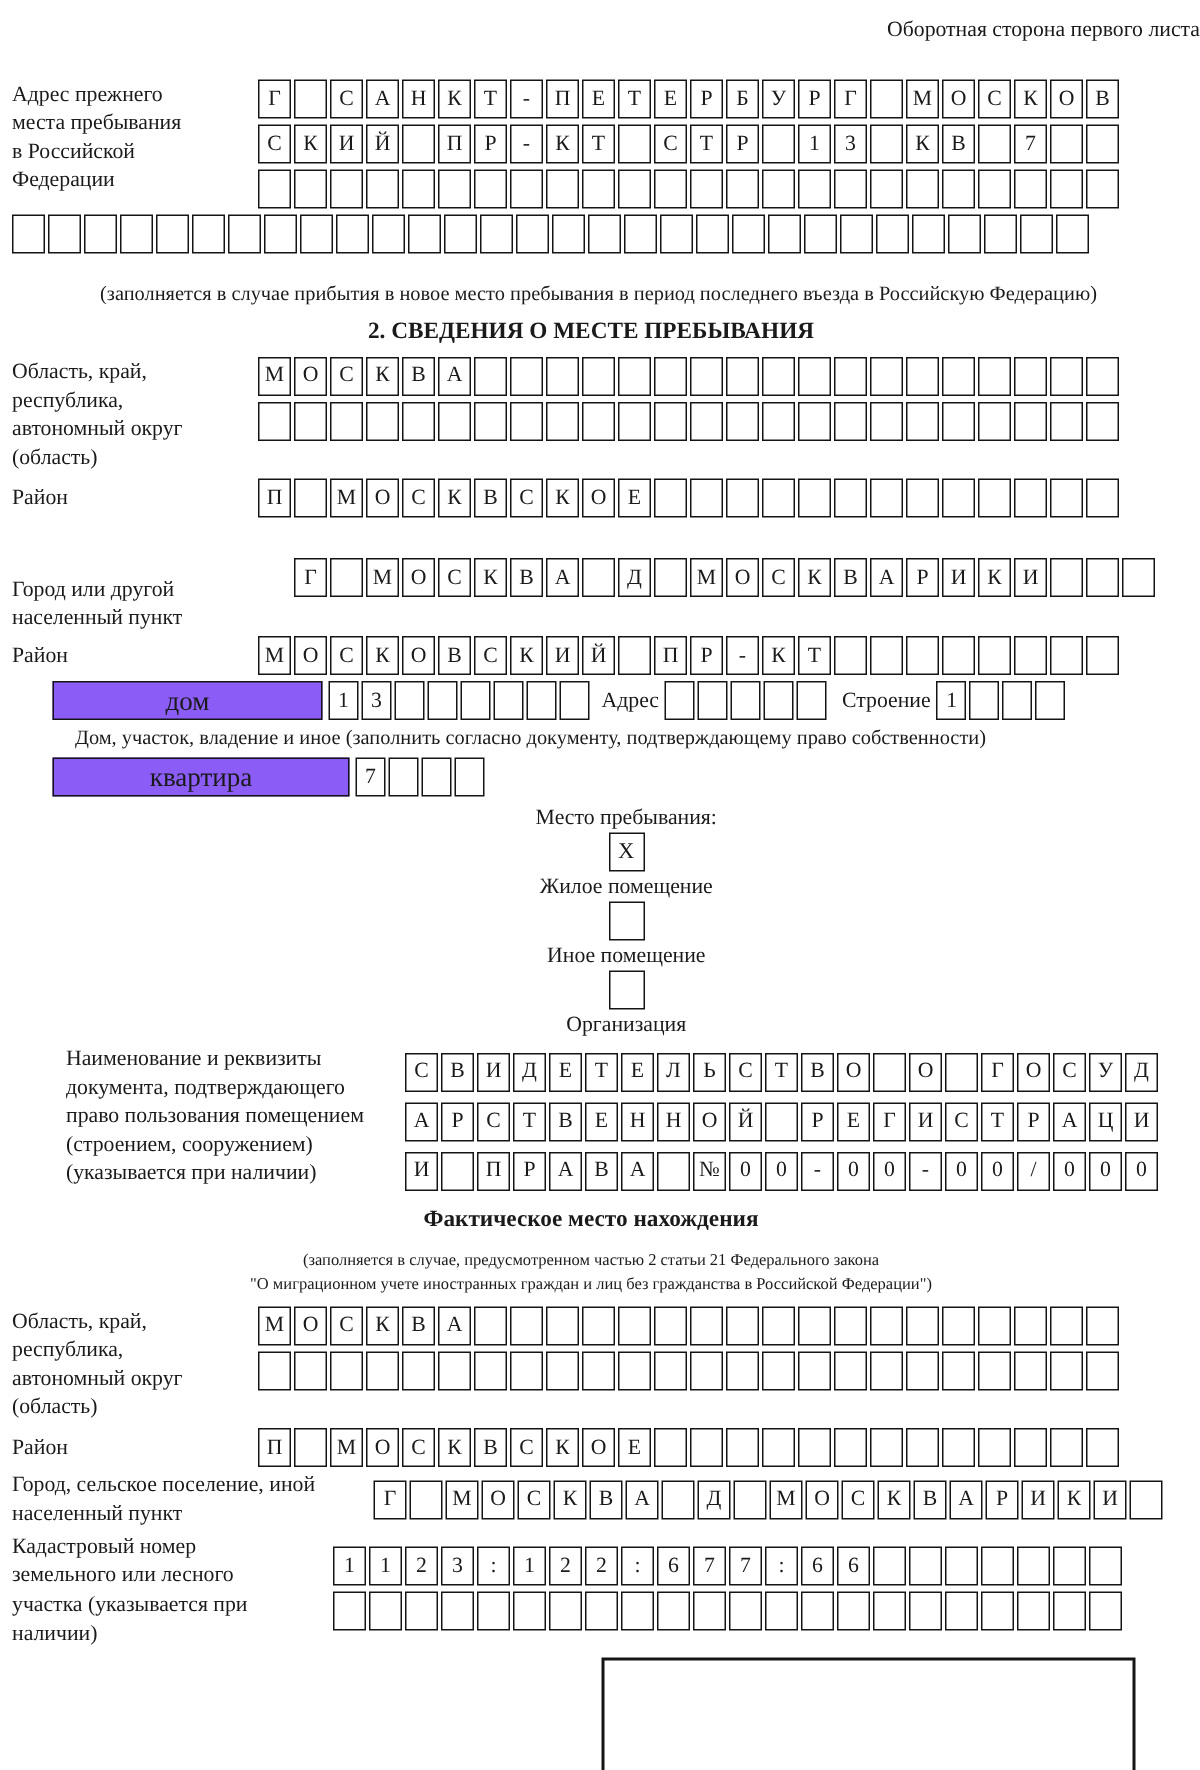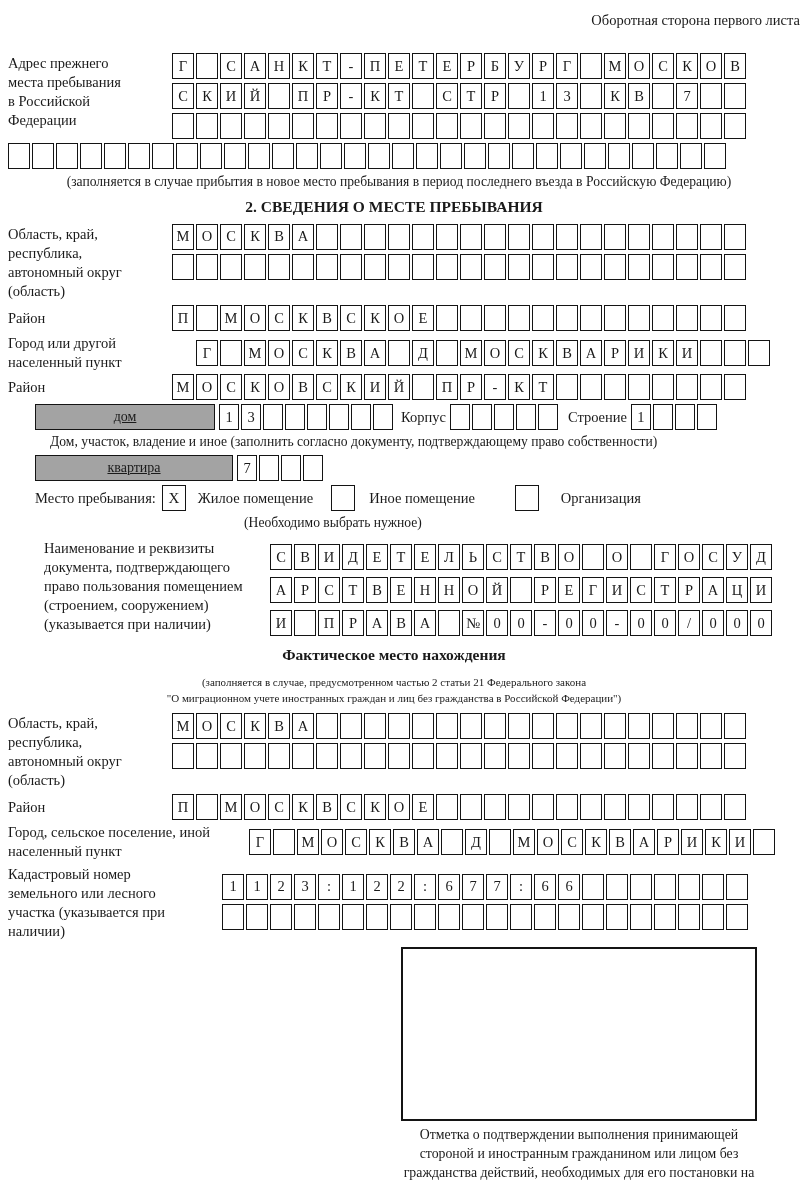--- a/index.html
+++ b/index.html
@@ -18,30 +18,30 @@
   .cellstack{display:flex;flex-direction:column;gap:4px;}
   .cells{display:flex;gap:2px;flex:none;}
   .cb{width:20px;height:24px;border:1.5px solid #141414;flex:none;display:flex;align-items:center;justify-content:center;font-size:14.5px;line-height:1;background:#fff;}
   .small .cb{width:18px;height:24px;}
   .fullrow{margin-top:4px;}
   .caption{font-size:13.6px;line-height:1.3;}
   .caption.center{text-align:center;width:782px;}
   .h-bold{font-weight:bold;font-size:15.5px;text-align:center;width:772px;}
   .sec-title{margin:7px 0 8px 0;}
   .mb2{margin-bottom:2px;} .mb4{margin-bottom:4px;} .mb6{margin-bottom:6px;}
-  .widebox{border:1.8px solid #141414;height:24px;display:flex;align-items:center;justify-content:center;font-size:14px;flex:none;background:#a3a3a3;text-decoration:underline;}
+  .widebox{border:1.8px solid #141414;height:24px;display:flex;align-items:center;justify-content:center;font-size:18px;flex:none;background:#8b5cf6;}
   .dom-box{width:178px;}
   .kv-box{width:196px;}
   .inline-lbl{font-size:14.5px;line-height:1;padding:0 4px;white-space:nowrap;}
   .domrow{margin-left:27px;display:flex;align-items:center;}
   .gap4{width:4px;flex:none;} .gap6{width:6px;flex:none;} .gap12{width:12px;flex:none;}
   .gap14{width:14px;flex:none;} .gap18{width:18px;flex:none;} .gap22{width:22px;flex:none;} .gap40{width:40px;flex:none;}
   .cap-left{margin-left:42px;margin-top:3px;margin-bottom:4px;}
   .optbox{width:22px;height:24px;border:1.6px solid #141414;flex:none;display:flex;align-items:center;justify-content:center;font-size:15px;background:#fff;}
-  .mesto-row{margin-left:27px;display:flex;align-items:center;margin-top:4px;}
+  .mesto-row{margin-left:27px;display:flex;align-items:center;margin-top:4px;flex-direction:column;}
   .necessary{width:650px;text-align:center;margin-top:3px;margin-bottom:6px;}
   .doc-block{margin-top:2px;}
   .doc-block .cellstack{margin-top:6px;gap:7px;}
   .fact-cap{text-align:center;width:772px;font-size:11px;line-height:1.5;}
   .kad-block .cellstack{margin-top:10px;}
   .stamp-wrap{margin-left:385px;margin-top:6px;width:372px;}
   .stamp-box{width:352px;height:170px;border:2px solid #141414;margin-left:8px;background:#fff;}
   .stamp-caption{width:372px;text-align:center;font-size:13.8px;line-height:1.38;margin-top:4px;}
 </style>
 </head>
@@ -161,21 +161,21 @@
       <div class="cb"></div>
       <div class="cb"></div>
       <div class="cb"></div>
       <div class="cb"></div>
       <div class="cb"></div>
       <div class="cb"></div>
       <div class="cb"></div>
       <div class="cb"></div>
       <div class="cb"></div>
     </div>
-  <div class="caption center mb4" style="margin-top:4px;">(заполняется в случае прибытия в новое место пребывания в период последнего въезда в Российскую Федерацию)</div>
+  <div class="caption center mb4" style="margin-top:18px;">(заполняется в случае прибытия в новое место пребывания в период последнего въезда в Российскую Федерацию)</div>
 
   <div class="h-bold sec-title">2. СВЕДЕНИЯ О МЕСТЕ ПРЕБЫВАНИЯ</div>
 
   <div class="row mb4">
     <div class="lbl w148">
         <span class="inner">Область, край, республика, автономный округ (область)</span>
       </div>
     <div class="cellstack">
       <div class="cells">
           <div class="cb">М</div>
@@ -257,21 +257,21 @@
         <div class="cb"></div>
         <div class="cb"></div>
         <div class="cb"></div>
         <div class="cb"></div>
         <div class="cb"></div>
       </div>
   </div>
 
   <div class="row vcenter mb2">
     <div class="lbl w172">
-        <span class="inner" style="max-width:150px;">Город или другой населенный пункт</span>
+        <span class="inner" style="max-width:150px;margin-top:36px;">Город или другой населенный пункт</span>
       </div>
     <div class="cells">
         <div class="cb">Г</div>
         <div class="cb"></div>
         <div class="cb">М</div>
         <div class="cb">О</div>
         <div class="cb">С</div>
         <div class="cb">К</div>
         <div class="cb">В</div>
         <div class="cb">А</div>
@@ -331,21 +331,21 @@
         <div class="cb">1</div>
         <div class="cb">3</div>
         <div class="cb"></div>
         <div class="cb"></div>
         <div class="cb"></div>
         <div class="cb"></div>
         <div class="cb"></div>
         <div class="cb"></div>
       </div>
     <div class="gap4"></div>
-    <div class="inline-lbl">Корпус</div>
+    <div class="inline-lbl">Адрес</div>
     <div class="cells small">
         <div class="cb"></div>
         <div class="cb"></div>
         <div class="cb"></div>
         <div class="cb"></div>
         <div class="cb"></div>
       </div>
     <div class="gap6"></div>
     <div class="inline-lbl">Строение</div>
     <div class="cells small">
@@ -376,21 +376,20 @@
     <div class="lbl">Жилое помещение</div>
     <div class="gap18"></div>
     <div class="optbox"></div>
     <div class="gap14"></div>
     <div class="lbl">Иное помещение</div>
     <div class="gap40"></div>
     <div class="optbox"></div>
     <div class="gap22"></div>
     <div class="lbl">Организация</div>
   </div>
-  <div class="caption necessary">(Необходимо выбрать нужное)</div>
 
   <div class="row doc-block mb6">
     <div class="lbl w246">
         <span class="inner" style="max-width:218px;margin-left:36px;">Наименование и реквизиты документа, подтверждающего право пользования помещением (строением, сооружением) (указывается при наличии)</span>
       </div>
     <div class="cellstack">
       <div class="cells">
           <div class="cb">С</div>
           <div class="cb">В</div>
           <div class="cb">И</div>

